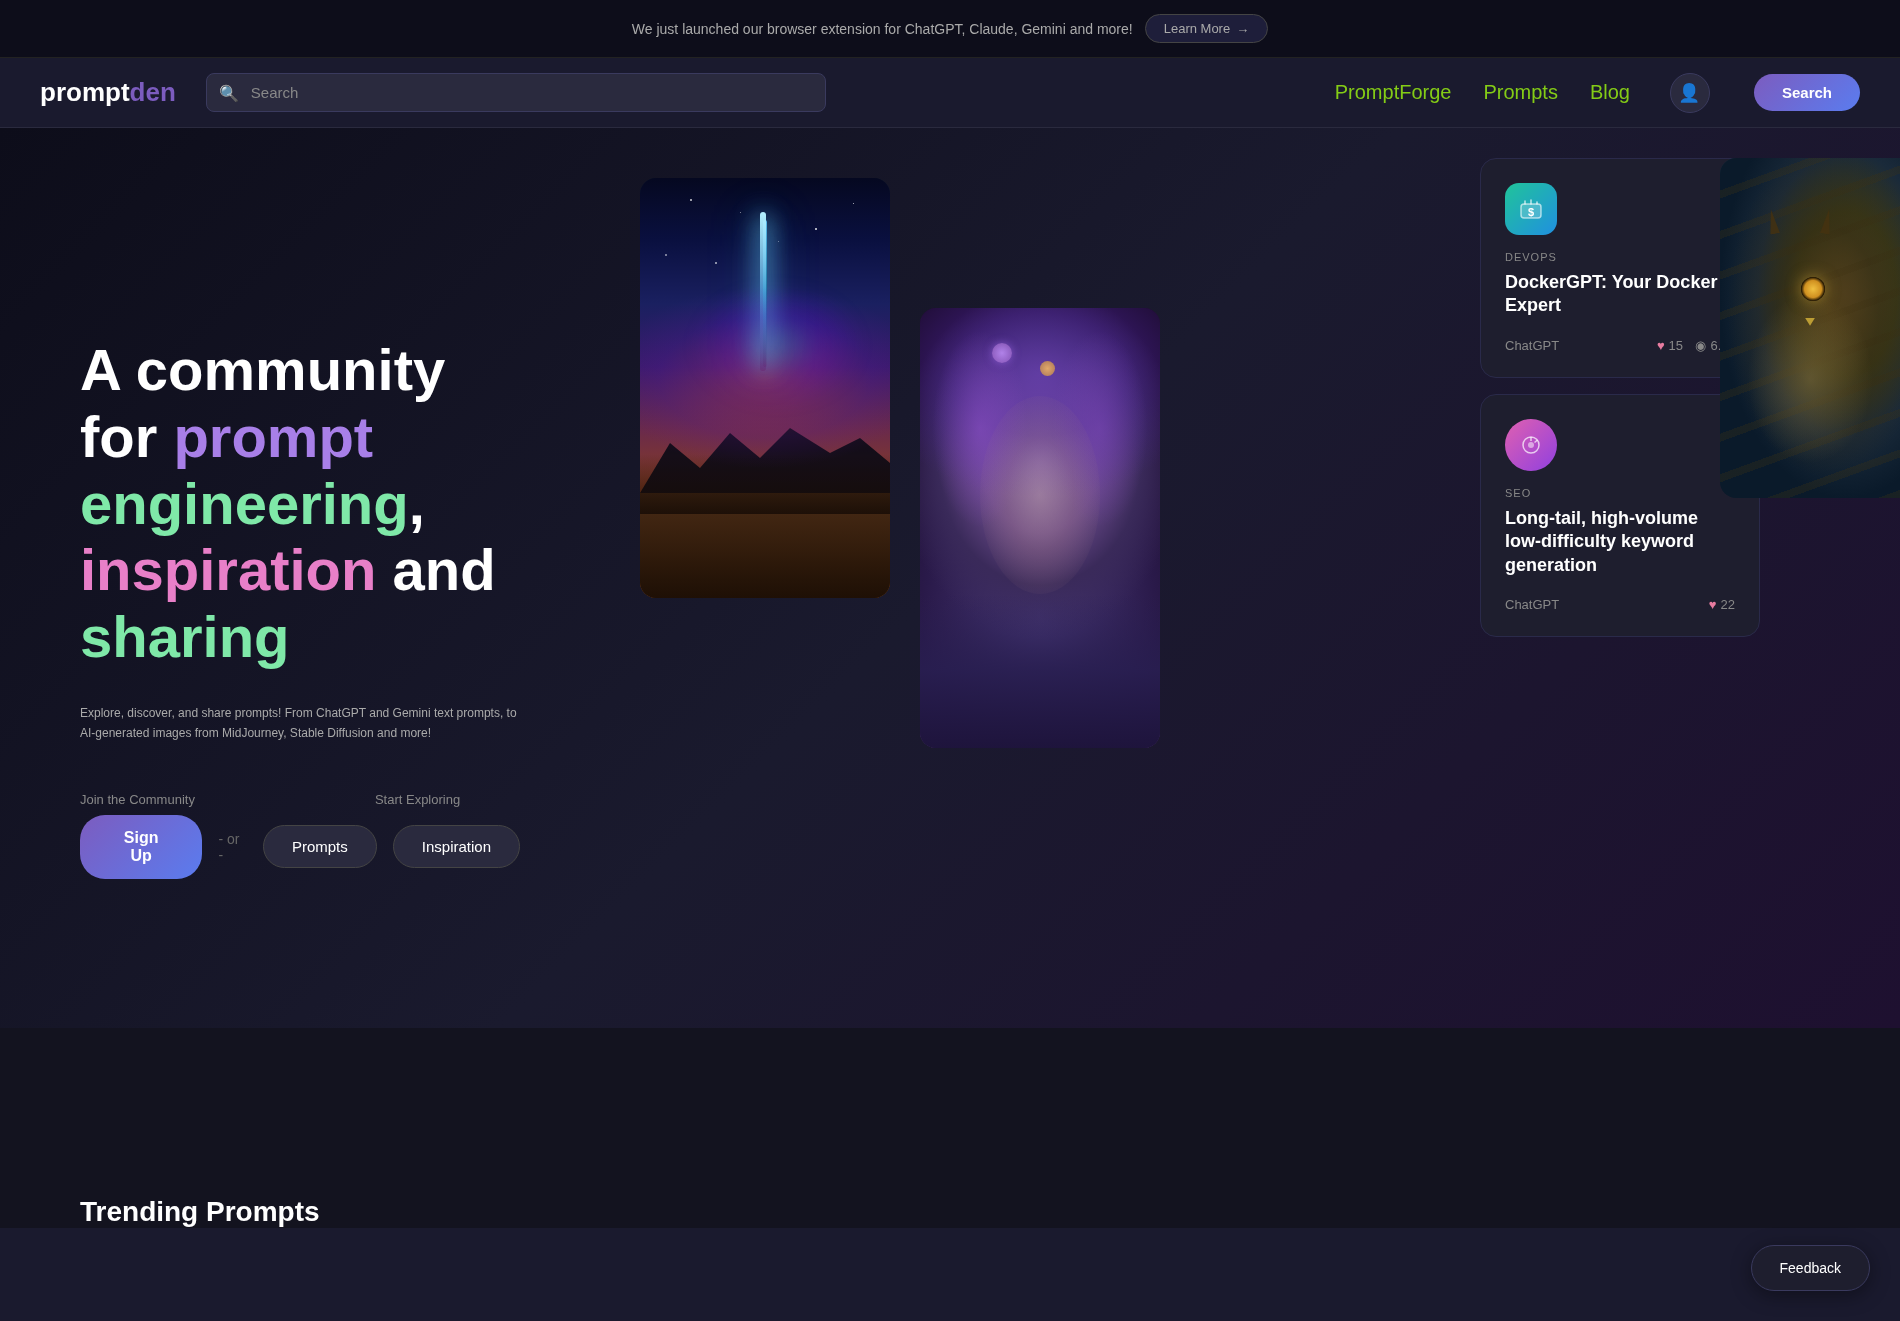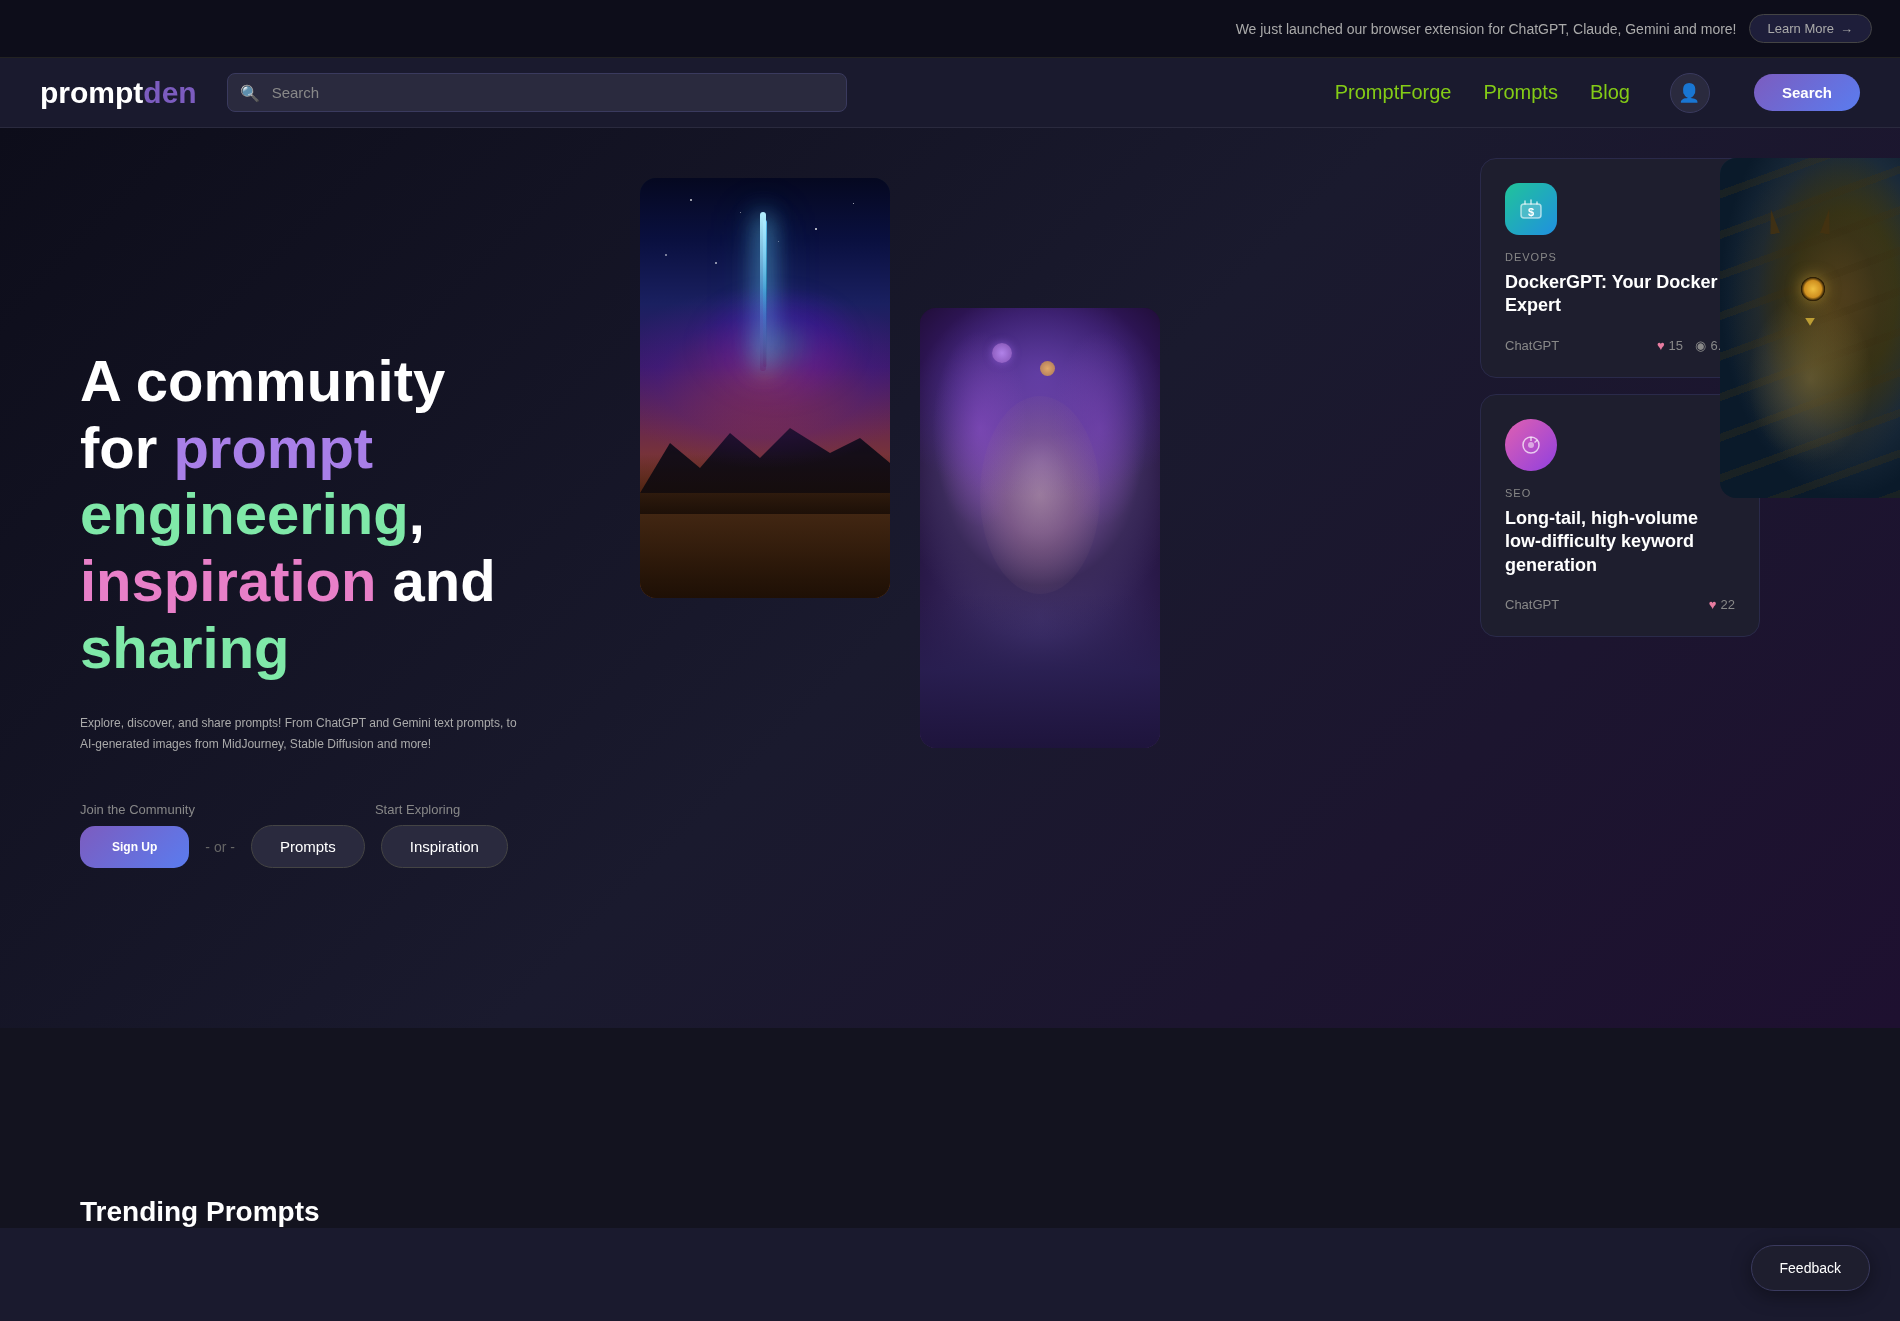--- a/index.html
+++ b/index.html
@@ -9,24 +9,24 @@
       color: #fff;
       width: 1900px;
       min-height: 1321px;
       overflow-x: hidden;
     }
 
     
     .announcement-bar {
       background: #0d0d1a;
       text-align: center;
-      padding: 14px 28px;
-      display: flex;
-      align-items: center;
-      justify-content: flex-end;
+      padding: 14px 20px;
+      display: flex;
+      align-items: center;
+      justify-content: center;
       gap: 12px;
       font-size: 14px;
       color: #ccc;
       border-bottom: 1px solid #222;
     }
     .announcement-bar span { color: #aaa; }
     .learn-more-btn {
       background: #1e1e3a;
       border: 1px solid #444;
       color: #fff;
@@ -46,21 +46,21 @@
       display: flex;
       align-items: center;
       padding: 0 40px;
       height: 70px;
       border-bottom: 1px solid #2a2a3e;
       position: sticky;
       top: 0;
       z-index: 100;
     }
     .logo {
-      font-size: 30px;
+      font-size: 26px;
       font-weight: 700;
       text-decoration: none;
       margin-right: 30px;
     }
     .logo .prompt { color: #fff; }
     .logo .den { color: #7c5cbf; }
 
     .search-bar {
       flex: 1;
       max-width: 620px;
@@ -179,22 +179,22 @@
     .cta-row {
       display: flex;
       align-items: center;
       gap: 16px;
     }
     .sign-up-btn {
       background: linear-gradient(135deg, #7c5cbf, #5a7cef);
       border: none;
       color: #fff;
       padding: 14px 32px;
-      border-radius: 15px;
-      font-size: 12px;
+      border-radius: 25px;
+      font-size: 16px;
       font-weight: 600;
       cursor: pointer;
     }
     .or-divider {
       color: #666;
       font-size: 14px;
     }
     .prompts-btn, .inspiration-btn {
       background: #2a2a3e;
       border: 1px solid #444;

